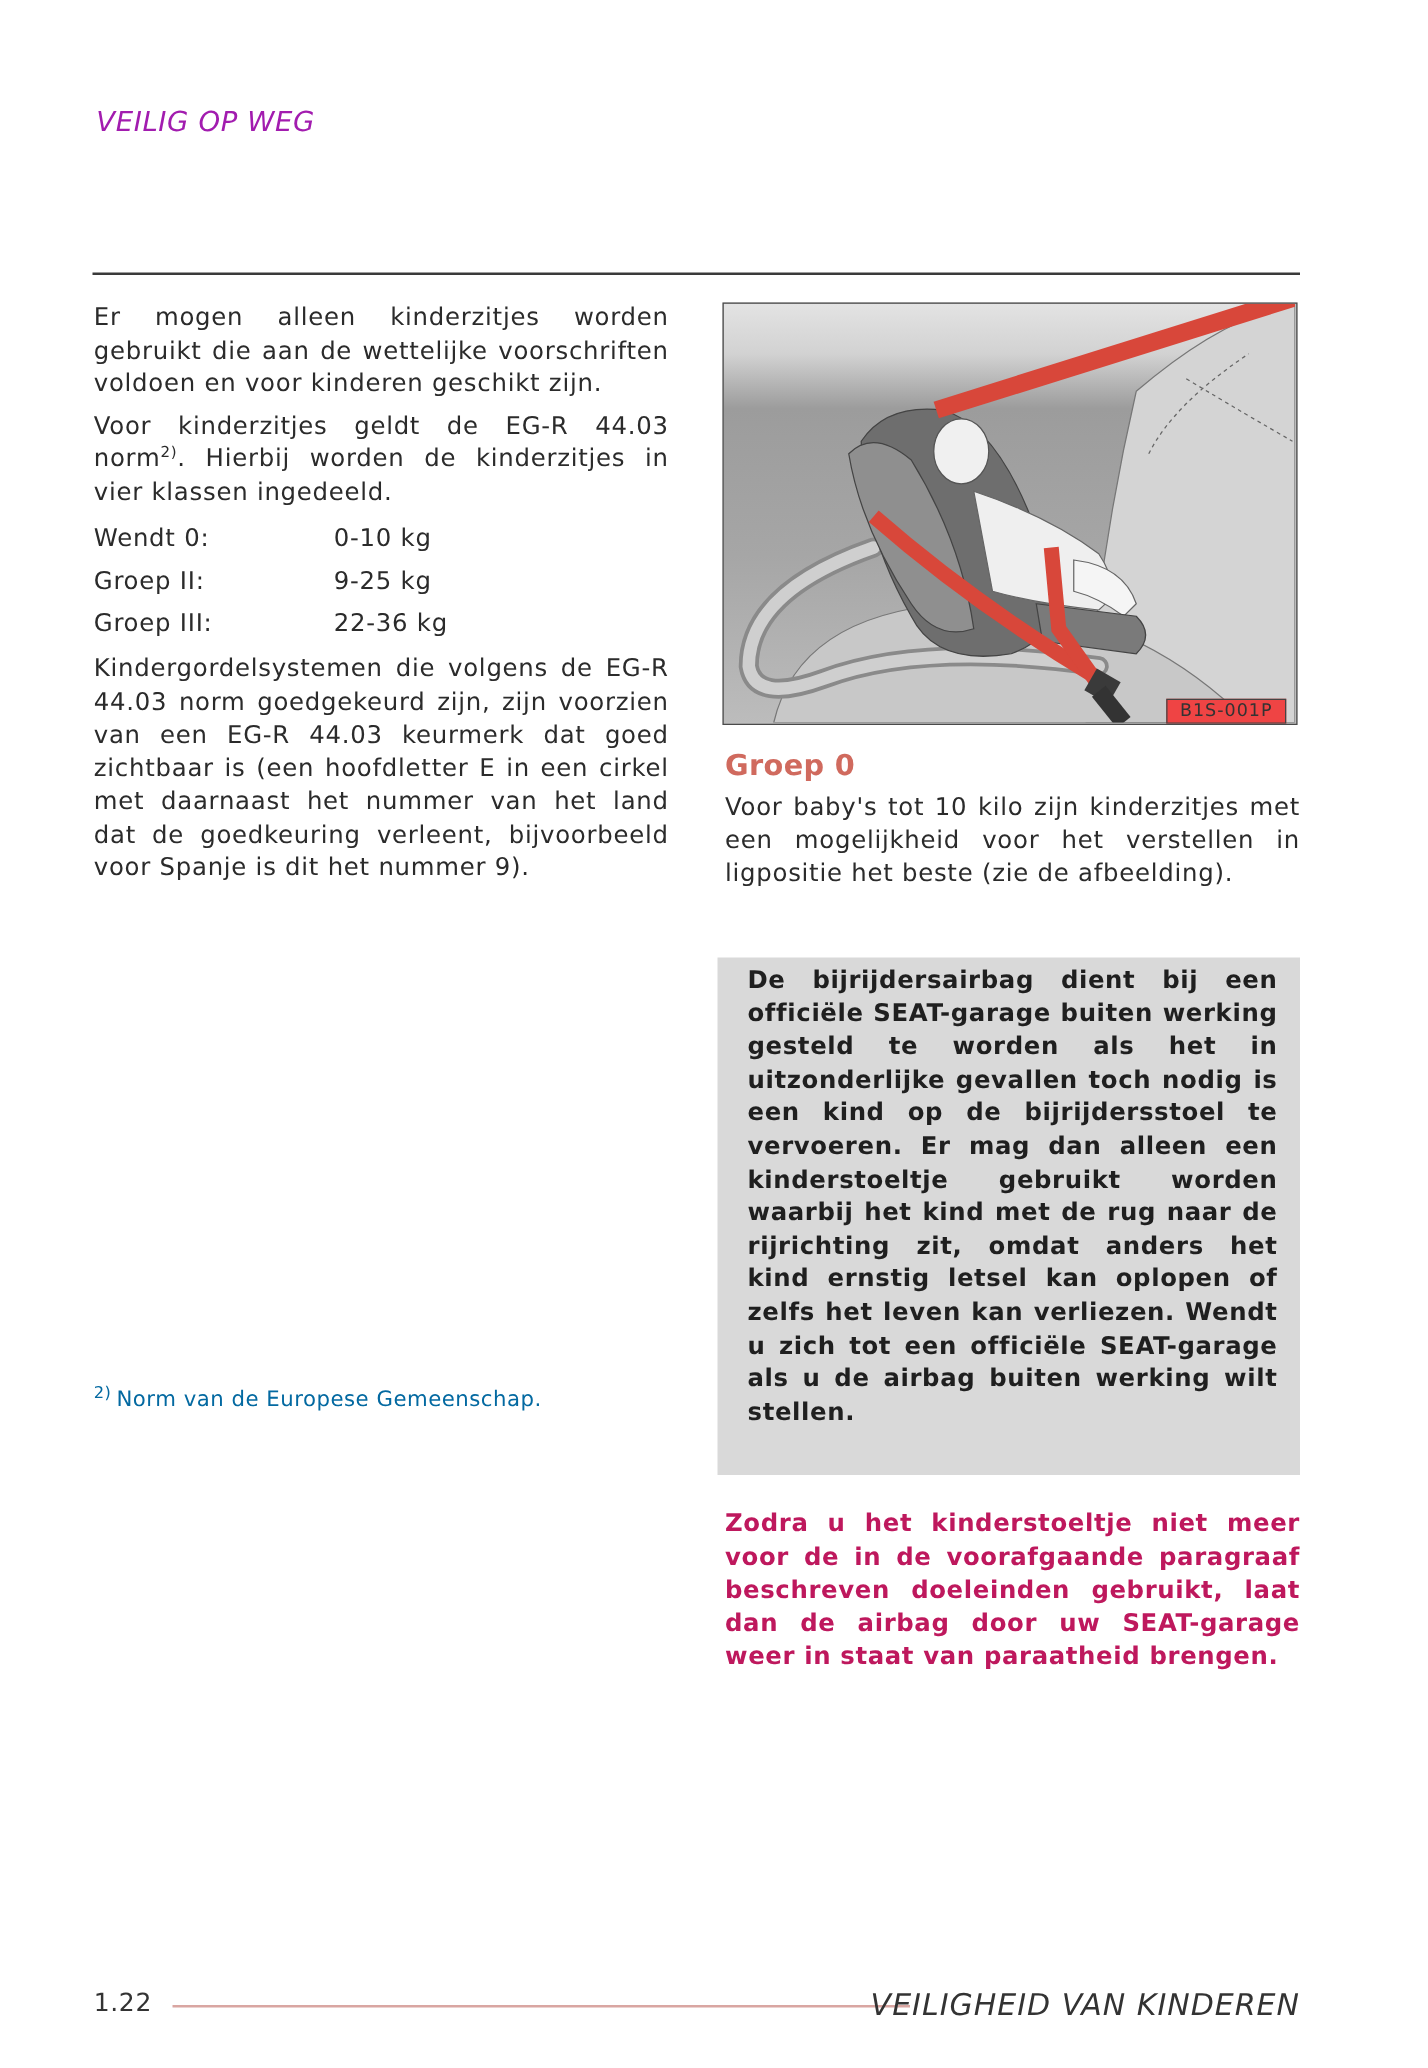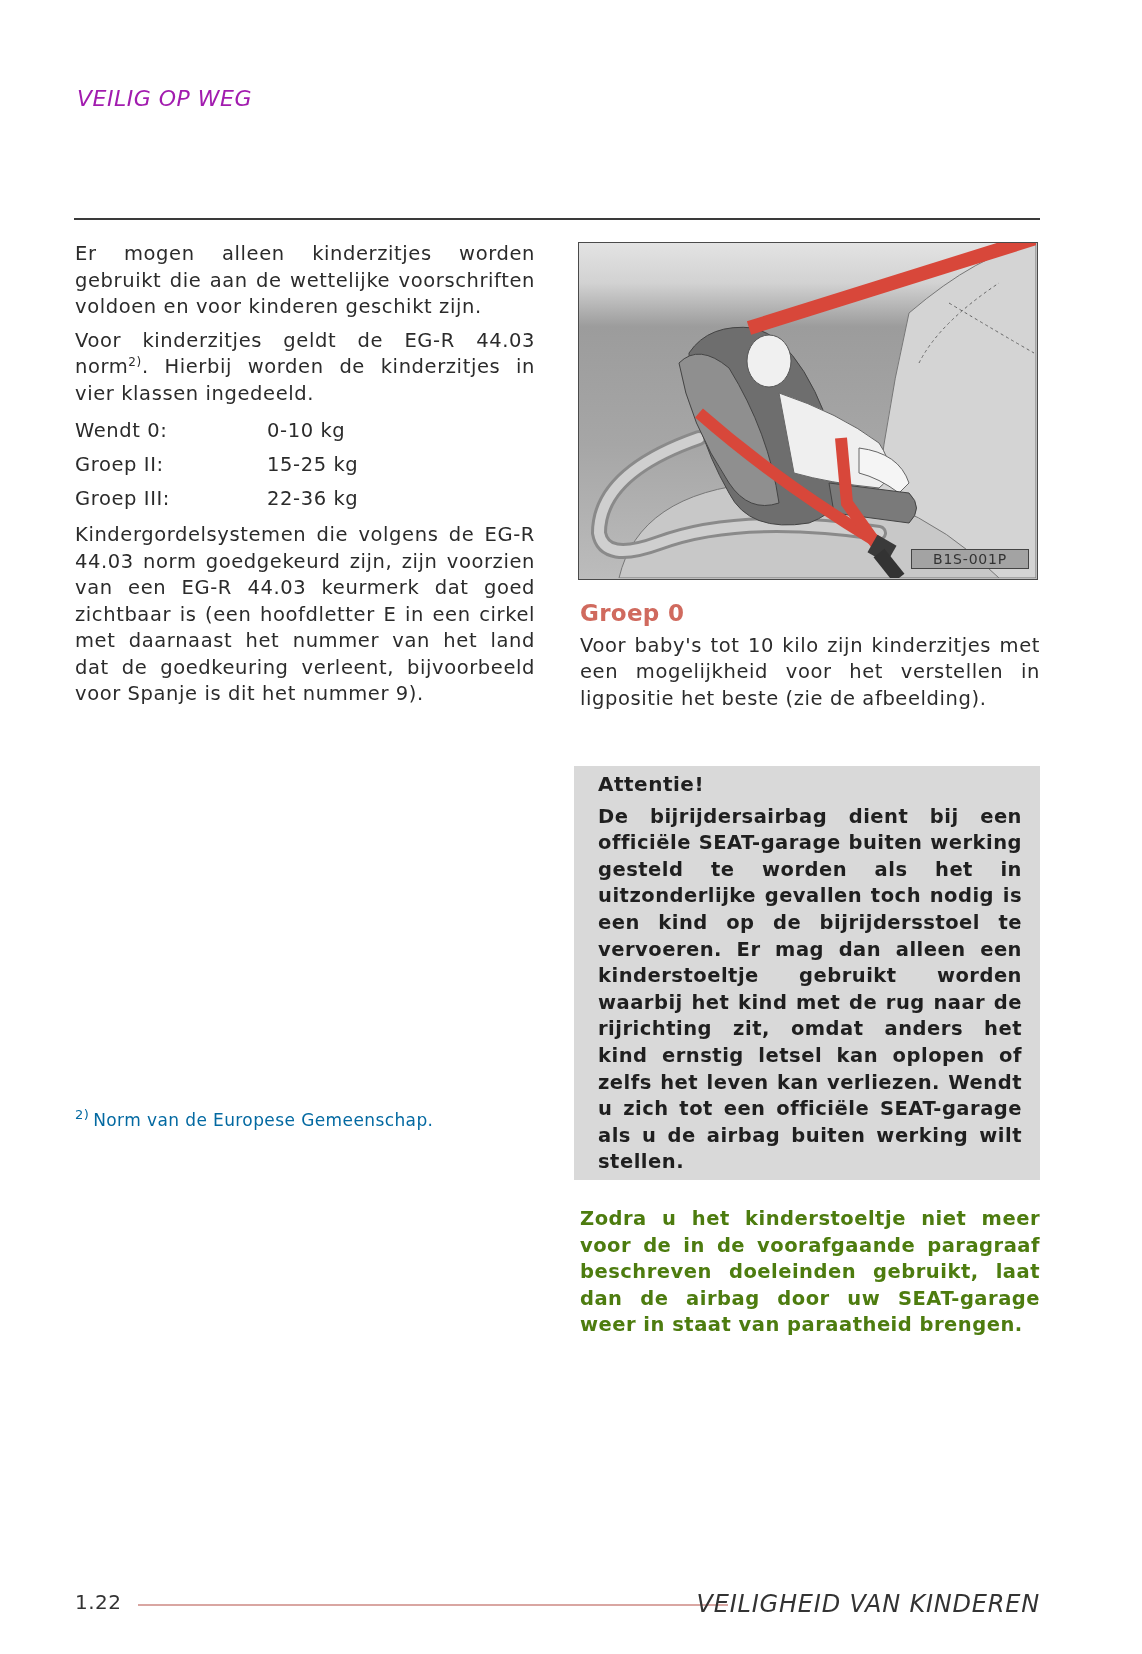--- a/index.html
+++ b/index.html
@@ -30,23 +30,23 @@
   }
   .footnote .fn-mark { font-size: 13px; vertical-align: super; margin-right: 4px; }
 
   .figure {
     position: absolute; left: 578px; top: 242px; width: 460px; height: 338px;
     border: 1.5px solid #4a4a4a; box-sizing: border-box; overflow: hidden;
     background: #bdbdbd;
   }
   .figure svg { display: block; }
   .fig-code {
-    position: absolute; right: 8px; bottom: 10px;
-    border: 1.5px solid #444; background: #a3a3a3;
-    font-size: 14px; padding: 1px 21px; letter-spacing: 0.8px; color: #333;
+    position: absolute; right: 8px; bottom: 0;
+    border: 1.5px solid #444; background: #ef4444;
+    font-size: 14px; padding: 1px 10px; letter-spacing: 0.8px; color: #333;
   }
 
   .col-right {
     position: absolute; left: 580px; top: 600px; width: 460px;
     font-size: 19.5px; line-height: 26.5px; letter-spacing: 0.6px;
   }
   .section-heading {
     color: #d06a5e; font-weight: bold; font-size: 23px; margin: 0 0 6px 0;
     letter-spacing: 0.3px;
   }
@@ -55,21 +55,21 @@
   .attention-box {
     position: absolute; left: 574px; top: 766px; width: 466px; height: 414px;
     background: #d9d9d9; box-sizing: border-box; padding: 5px 18px 0 24px;
     font-weight: bold; font-size: 19.5px; line-height: 26.6px; letter-spacing: 0.5px; color: #1f1f1f;
   }
   .attention-box .att-title { margin: 0 0 6px 0; font-size: 20px; }
   .attention-box .att-body { text-align: justify; margin: 0; }
 
   .closing {
     position: absolute; left: 580px; top: 1206px; width: 460px;
-    font-weight: bold; font-size: 19.5px; line-height: 26.6px; letter-spacing: 0.5px; color: #4d7c0f;
+    font-weight: bold; font-size: 19.5px; line-height: 26.6px; letter-spacing: 0.5px; color: #be185d;
     text-align: justify; margin: 0;
   }
 
   .footer { position: absolute; left: 75px; top: 1558px; width: 965px; height: 30px; margin-top: 32px; }
   .page-number {
     position: absolute; left: 0; top: 0; font-size: 20px; color: #333; letter-spacing: 0.5px;
   }
   .footer-rule {
     position: absolute; left: 63px; top: 14px; width: 590px; height: 2px; background: #d9a6a2;
   }
@@ -86,21 +86,21 @@
 <div class="col-left">
   <p>Er mogen alleen kinderzitjes worden gebruikt die aan de wettelijke voorschriften voldoen en voor kinderen geschikt zijn.</p>
   <p><span>Voor kinderzitjes geldt de EG-R 44.03 norm</span><span class="sup">2)</span><span>. Hierbij worden de kinderzitjes in vier klassen ingedeeld.</span></p>
   <div class="groep-table">
     <div class="groep-row">
       <span class="g-label">Wendt 0:</span>
       <span>0-10 kg</span>
     </div>
     <div class="groep-row">
       <span class="g-label">Groep II:</span>
-      <span>15-25 kg</span>
+      <span>9-25 kg</span>
     </div>
     <div class="groep-row">
       <span class="g-label">Groep III:</span>
       <span>22-36 kg</span>
     </div>
   </div>
   <p>Kindergordelsystemen die volgens de EG-R 44.03 norm goedgekeurd zijn, zijn voorzien van een EG-R 44.03 keurmerk dat goed zichtbaar is (een hoofdletter E in een cirkel met daarnaast het nummer van het land dat de goedkeuring verleent, bijvoorbeeld voor Spanje is dit het nummer 9).</p>
 </div>
 
 <div class="footnote">
@@ -146,21 +146,20 @@
   </svg>
   <div class="fig-code">B1S-001P</div>
 </div>
 
 <div class="col-right">
   <div class="section-heading">Groep 0</div>
   <p>Voor baby's tot 10 kilo zijn kinderzitjes met een mogelijkheid voor het verstellen in ligpositie het beste (zie de afbeelding).</p>
 </div>
 
 <div class="attention-box">
-  <div class="att-title">Attentie!</div>
   <p class="att-body">De bijrijdersairbag dient bij een officiële SEAT-garage buiten werking gesteld te worden als het in uitzonderlijke gevallen toch nodig is een kind op de bijrijdersstoel te vervoeren. Er mag dan alleen een kinderstoeltje gebruikt worden waarbij het kind met de rug naar de rijrichting zit, omdat anders het kind ernstig letsel kan oplopen of zelfs het leven kan verliezen. Wendt u zich tot een officiële SEAT-garage als u de airbag buiten werking wilt stellen.</p>
 </div>
 
 <p class="closing">Zodra u het kinderstoeltje niet meer voor de in de voorafgaande paragraaf beschreven doeleinden gebruikt, laat dan de airbag door uw SEAT-garage weer in staat van paraatheid brengen.</p>
 
 <div class="footer">
   <span class="page-number">1.22</span>
   <div class="footer-rule"></div>
   <span class="footer-title">VEILIGHEID VAN KINDEREN</span>
 </div>

